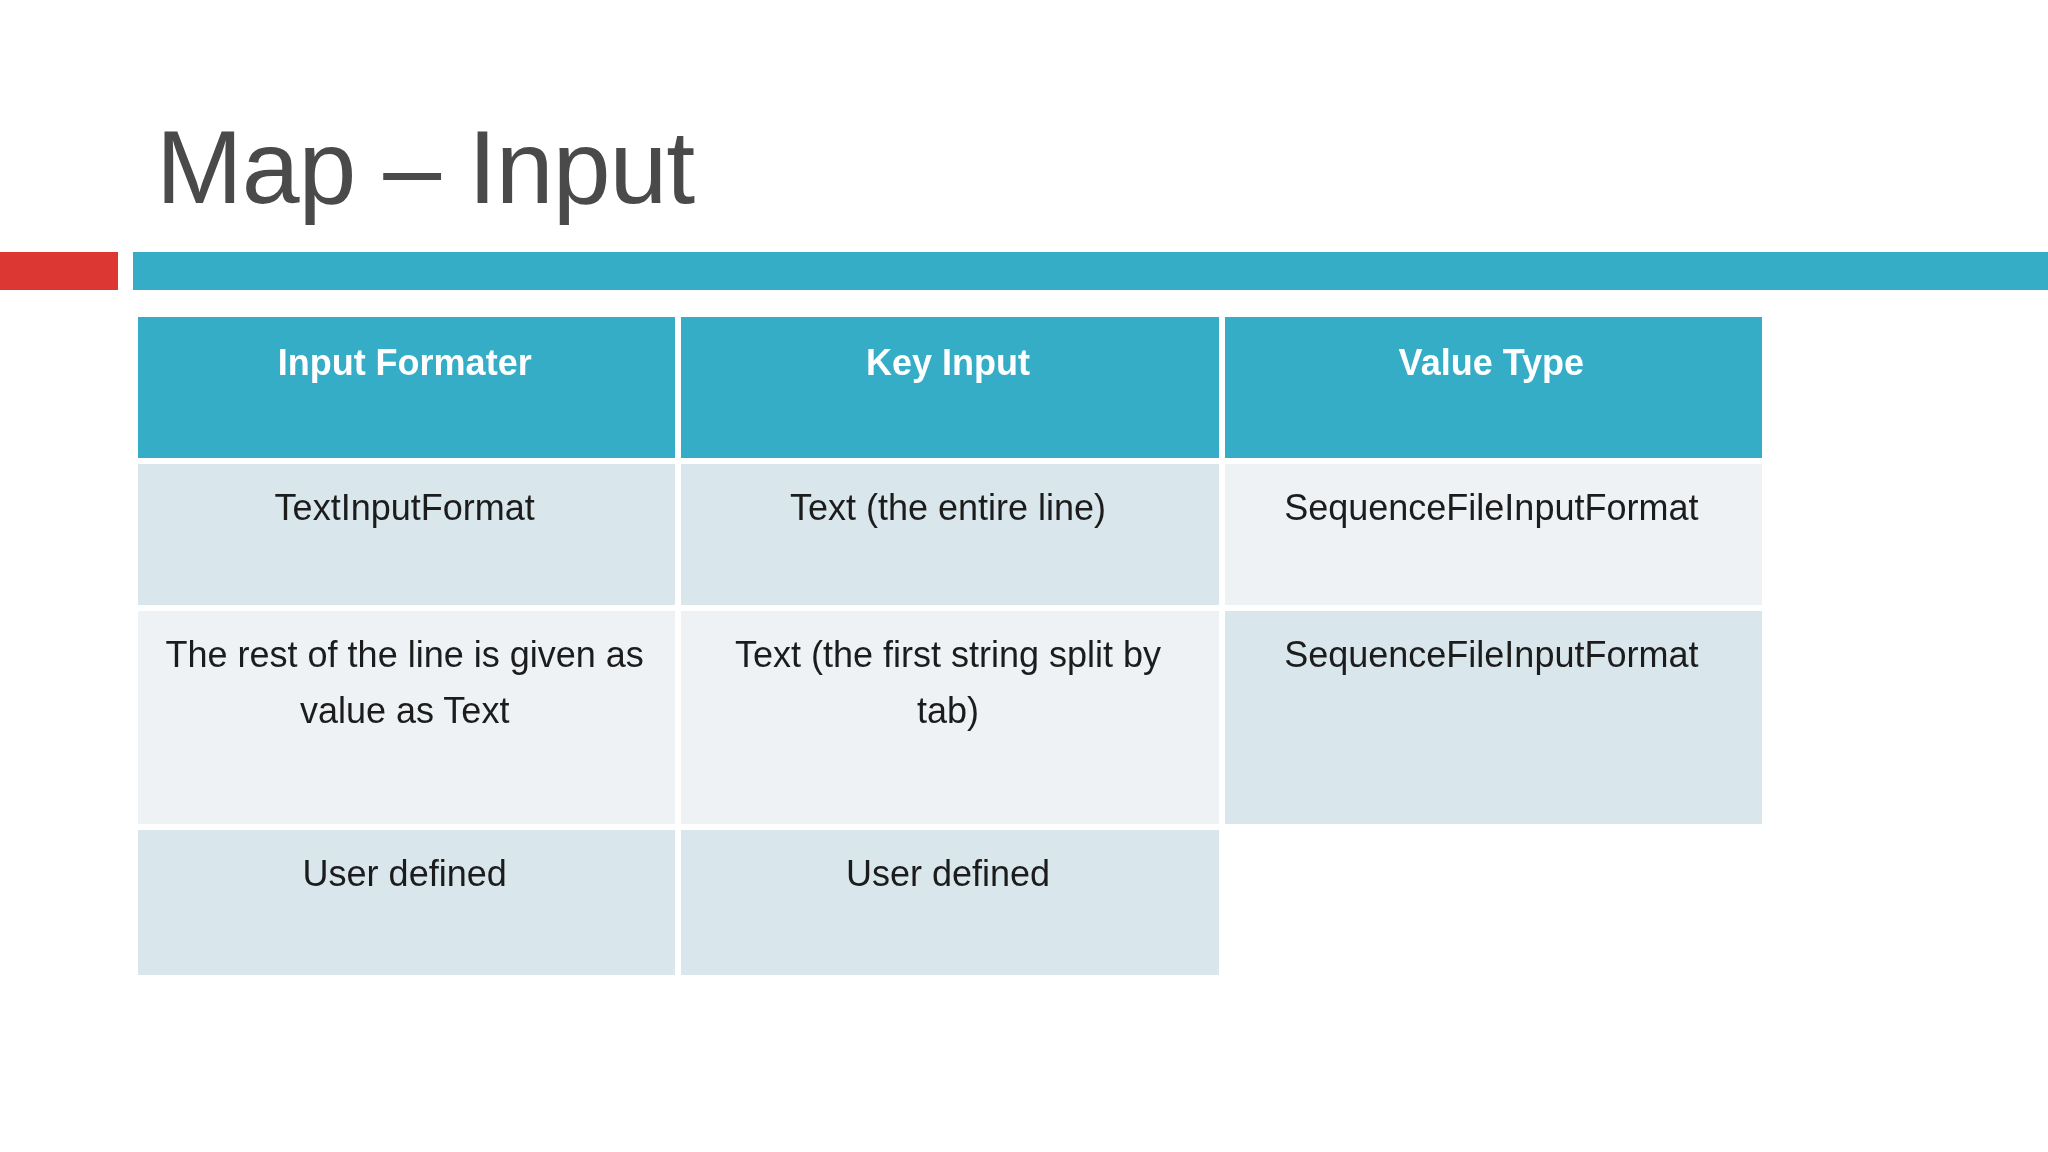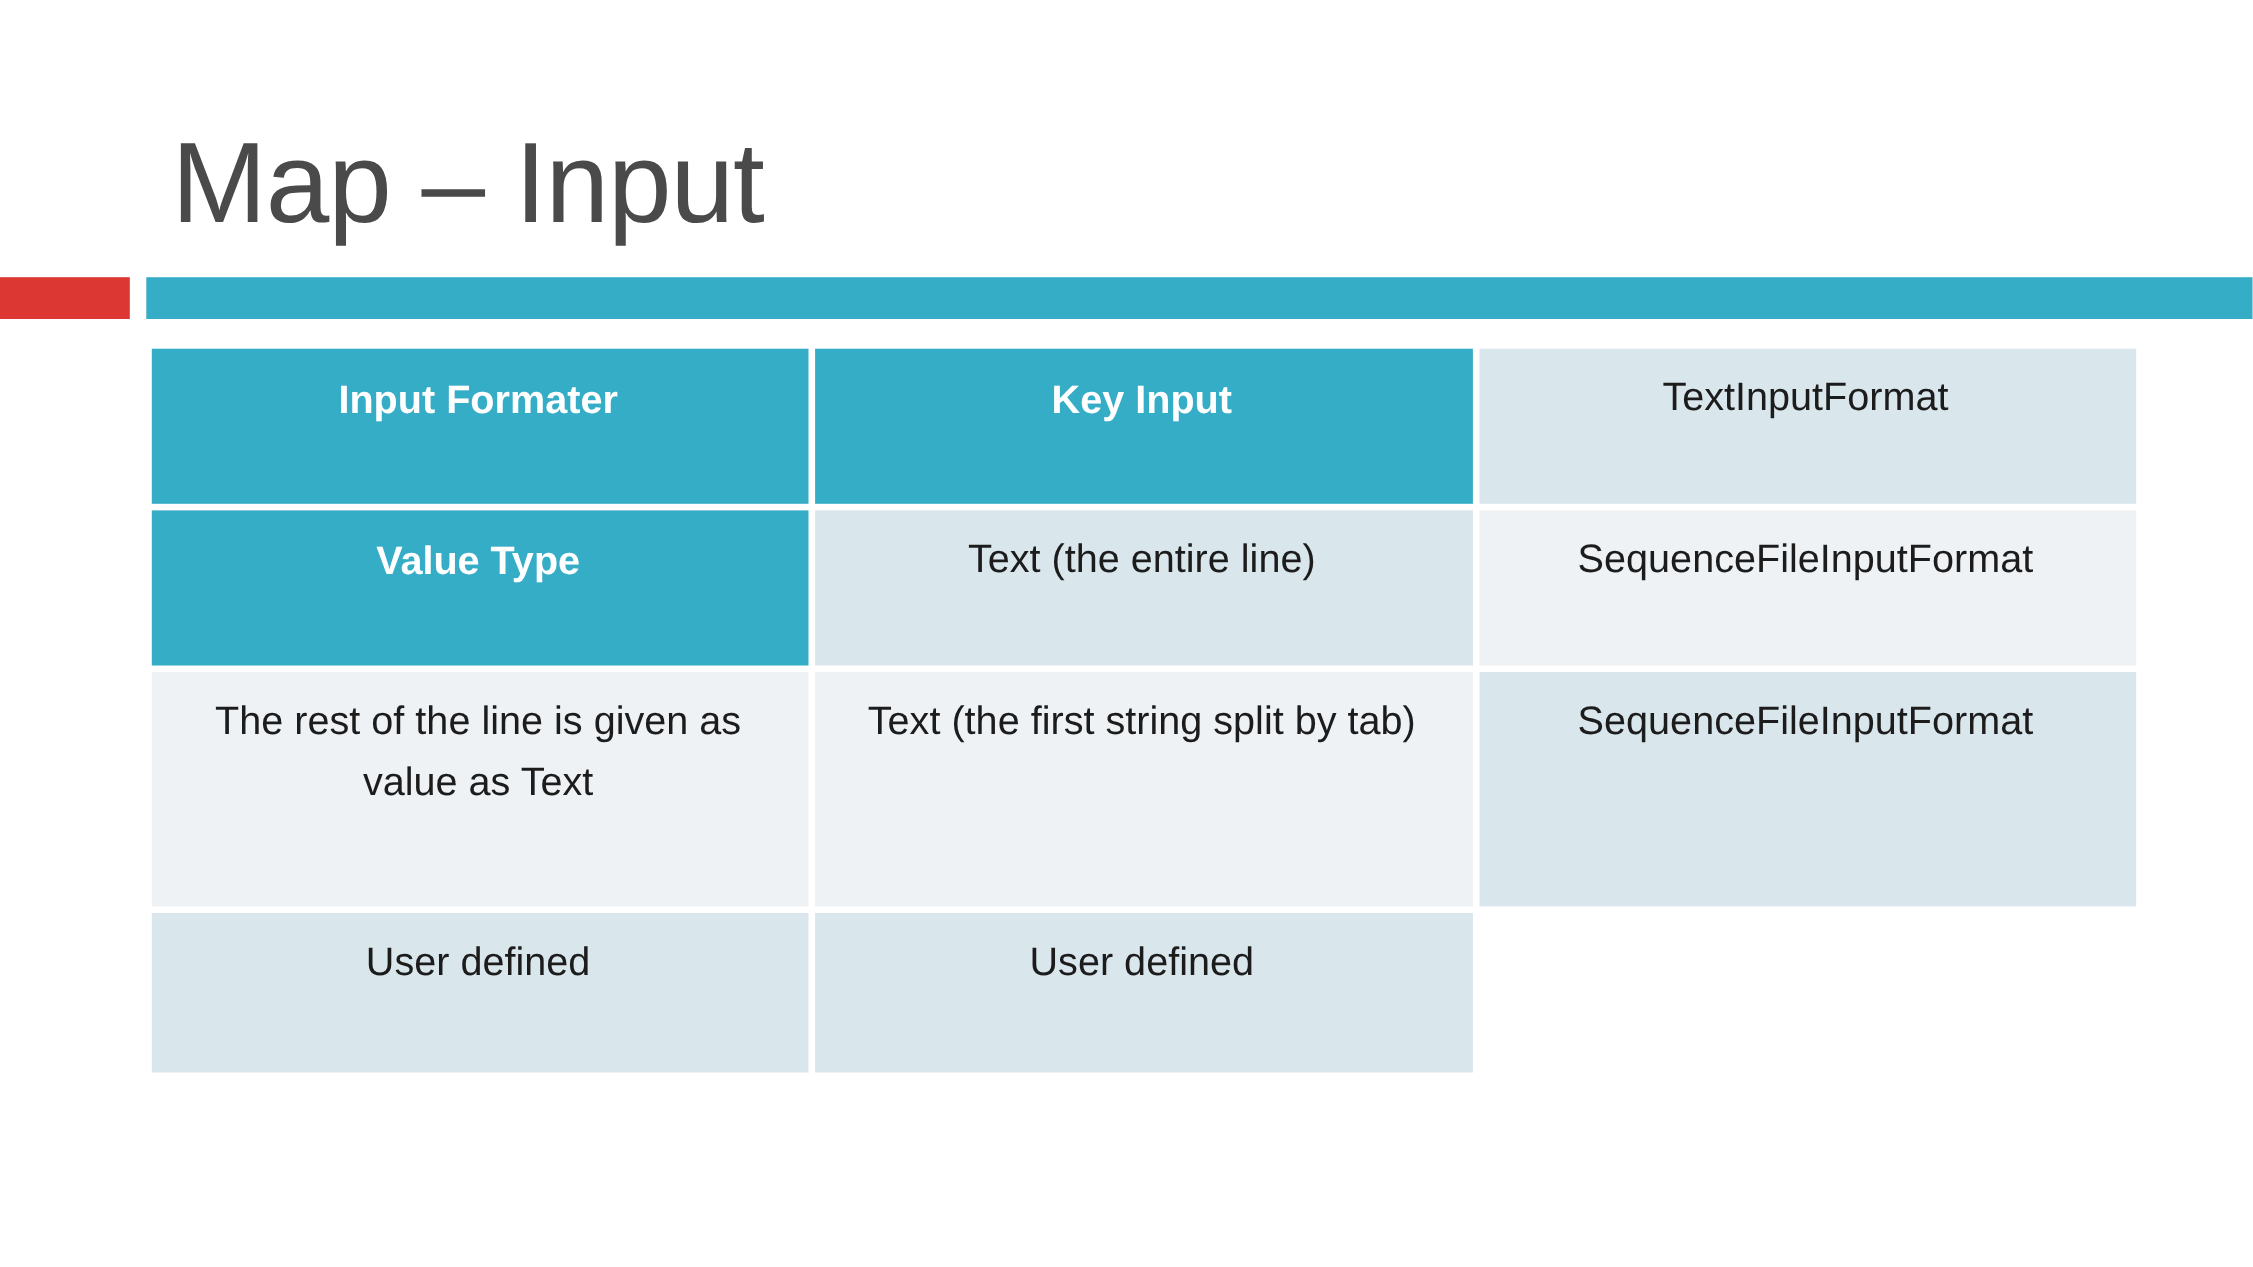--- a/index.html
+++ b/index.html
@@ -40,21 +40,21 @@
   }
   .accent-teal {
     left: 133px;
     width: 1915px;
     background: var(--accent_teal, #36adc6);
   }
   .format-table {
     position: absolute;
     left: 138px;
     top: 317px;
-    width: 1804px;
+    width: 1624px;
     display: grid;
     grid-template-columns: 1fr 1fr 1fr;
     grid-template-rows: 141px 141px 213px 145px;
     column-gap: 6px;
     row-gap: 6px;
   }
   .cell {
     box-sizing: border-box;
     padding: 16px 28px 0 24px;
     font-size: 36px;
@@ -82,23 +82,23 @@
   <h1 class="slide-title">Map – Input</h1>
 
   <div class="accent-bar accent-red"></div>
 
   <div class="accent-bar accent-teal"></div>
 
   <div class="format-table">
 
     <div class="cell head">Input Formater</div>
     <div class="cell head">Key Input</div>
+    <div class="cell head">Value Type</div>
+
     <div class="cell shaded">TextInputFormat</div>
-
-    <div class="cell head">Value Type</div>
     <div class="cell shaded">Text (the entire line)</div>
 
     <div class="cell light">SequenceFileInputFormat</div>
     <div class="cell light">The rest of the line is given as value as Text</div>
     <div class="cell light">Text (the first string split by tab)</div>
 
     <div class="cell shaded">SequenceFileInputFormat</div>
     <div class="cell shaded">User defined</div>
     <div class="cell shaded">User defined</div>
 

